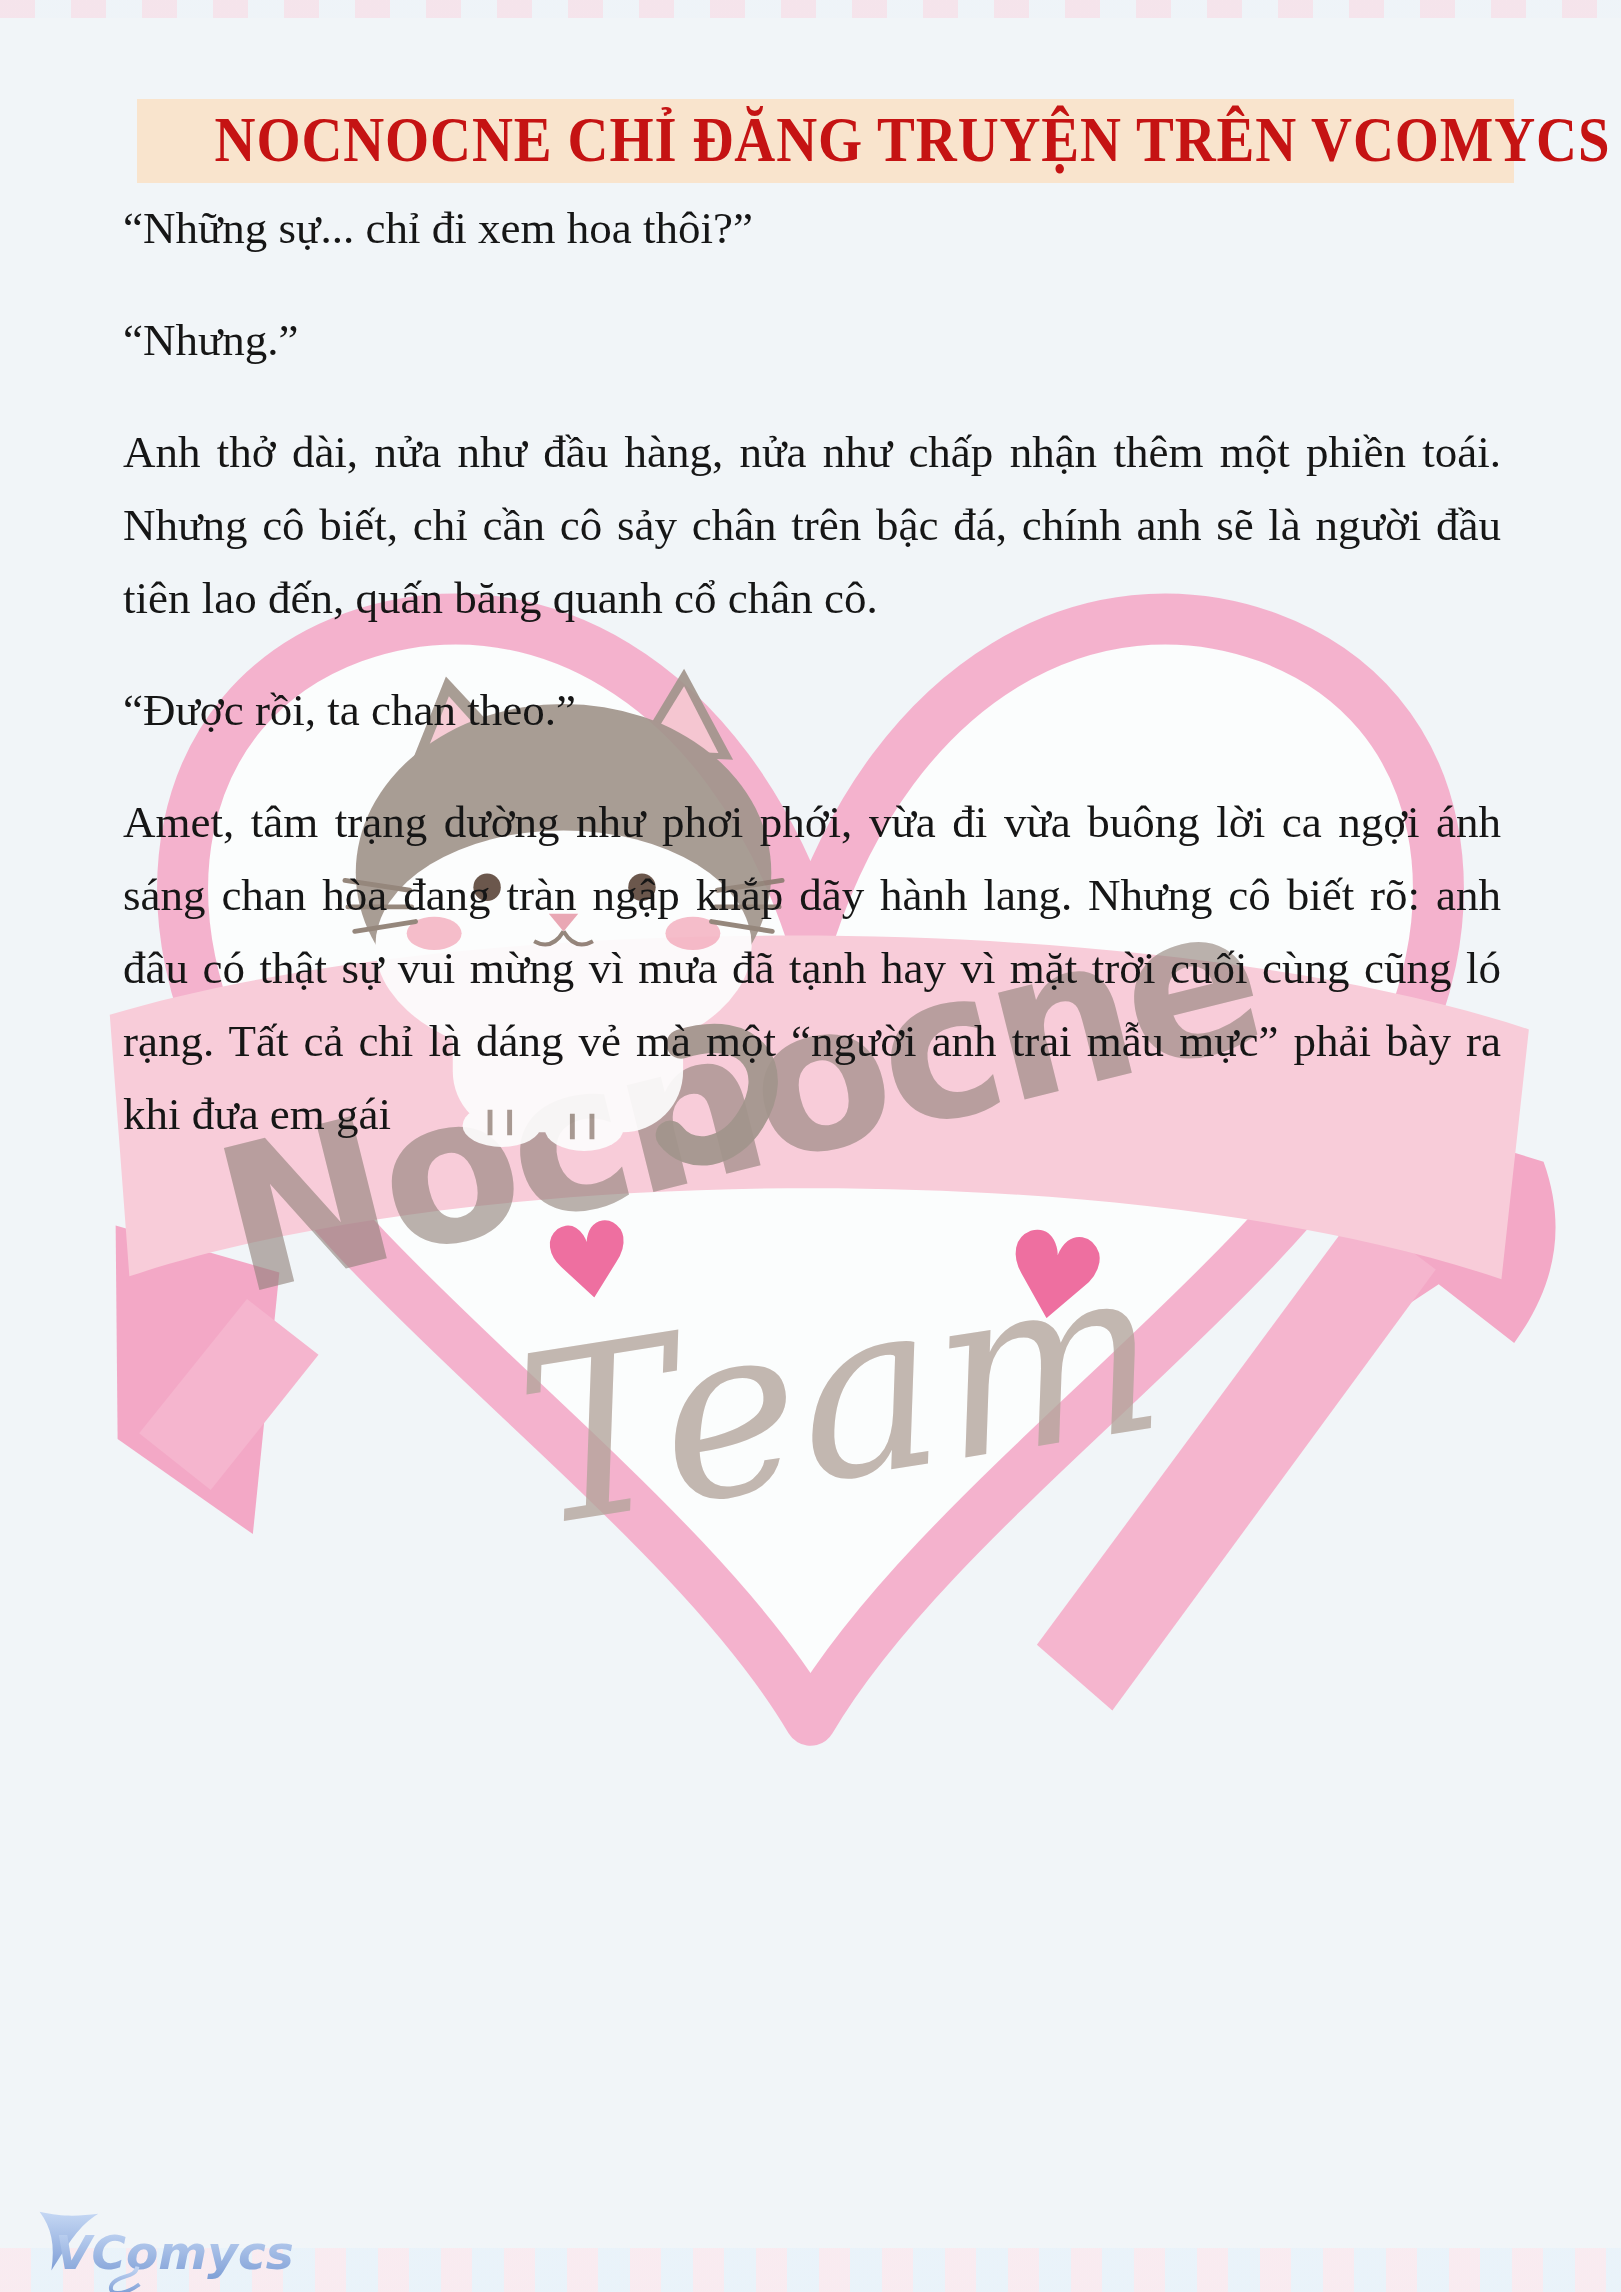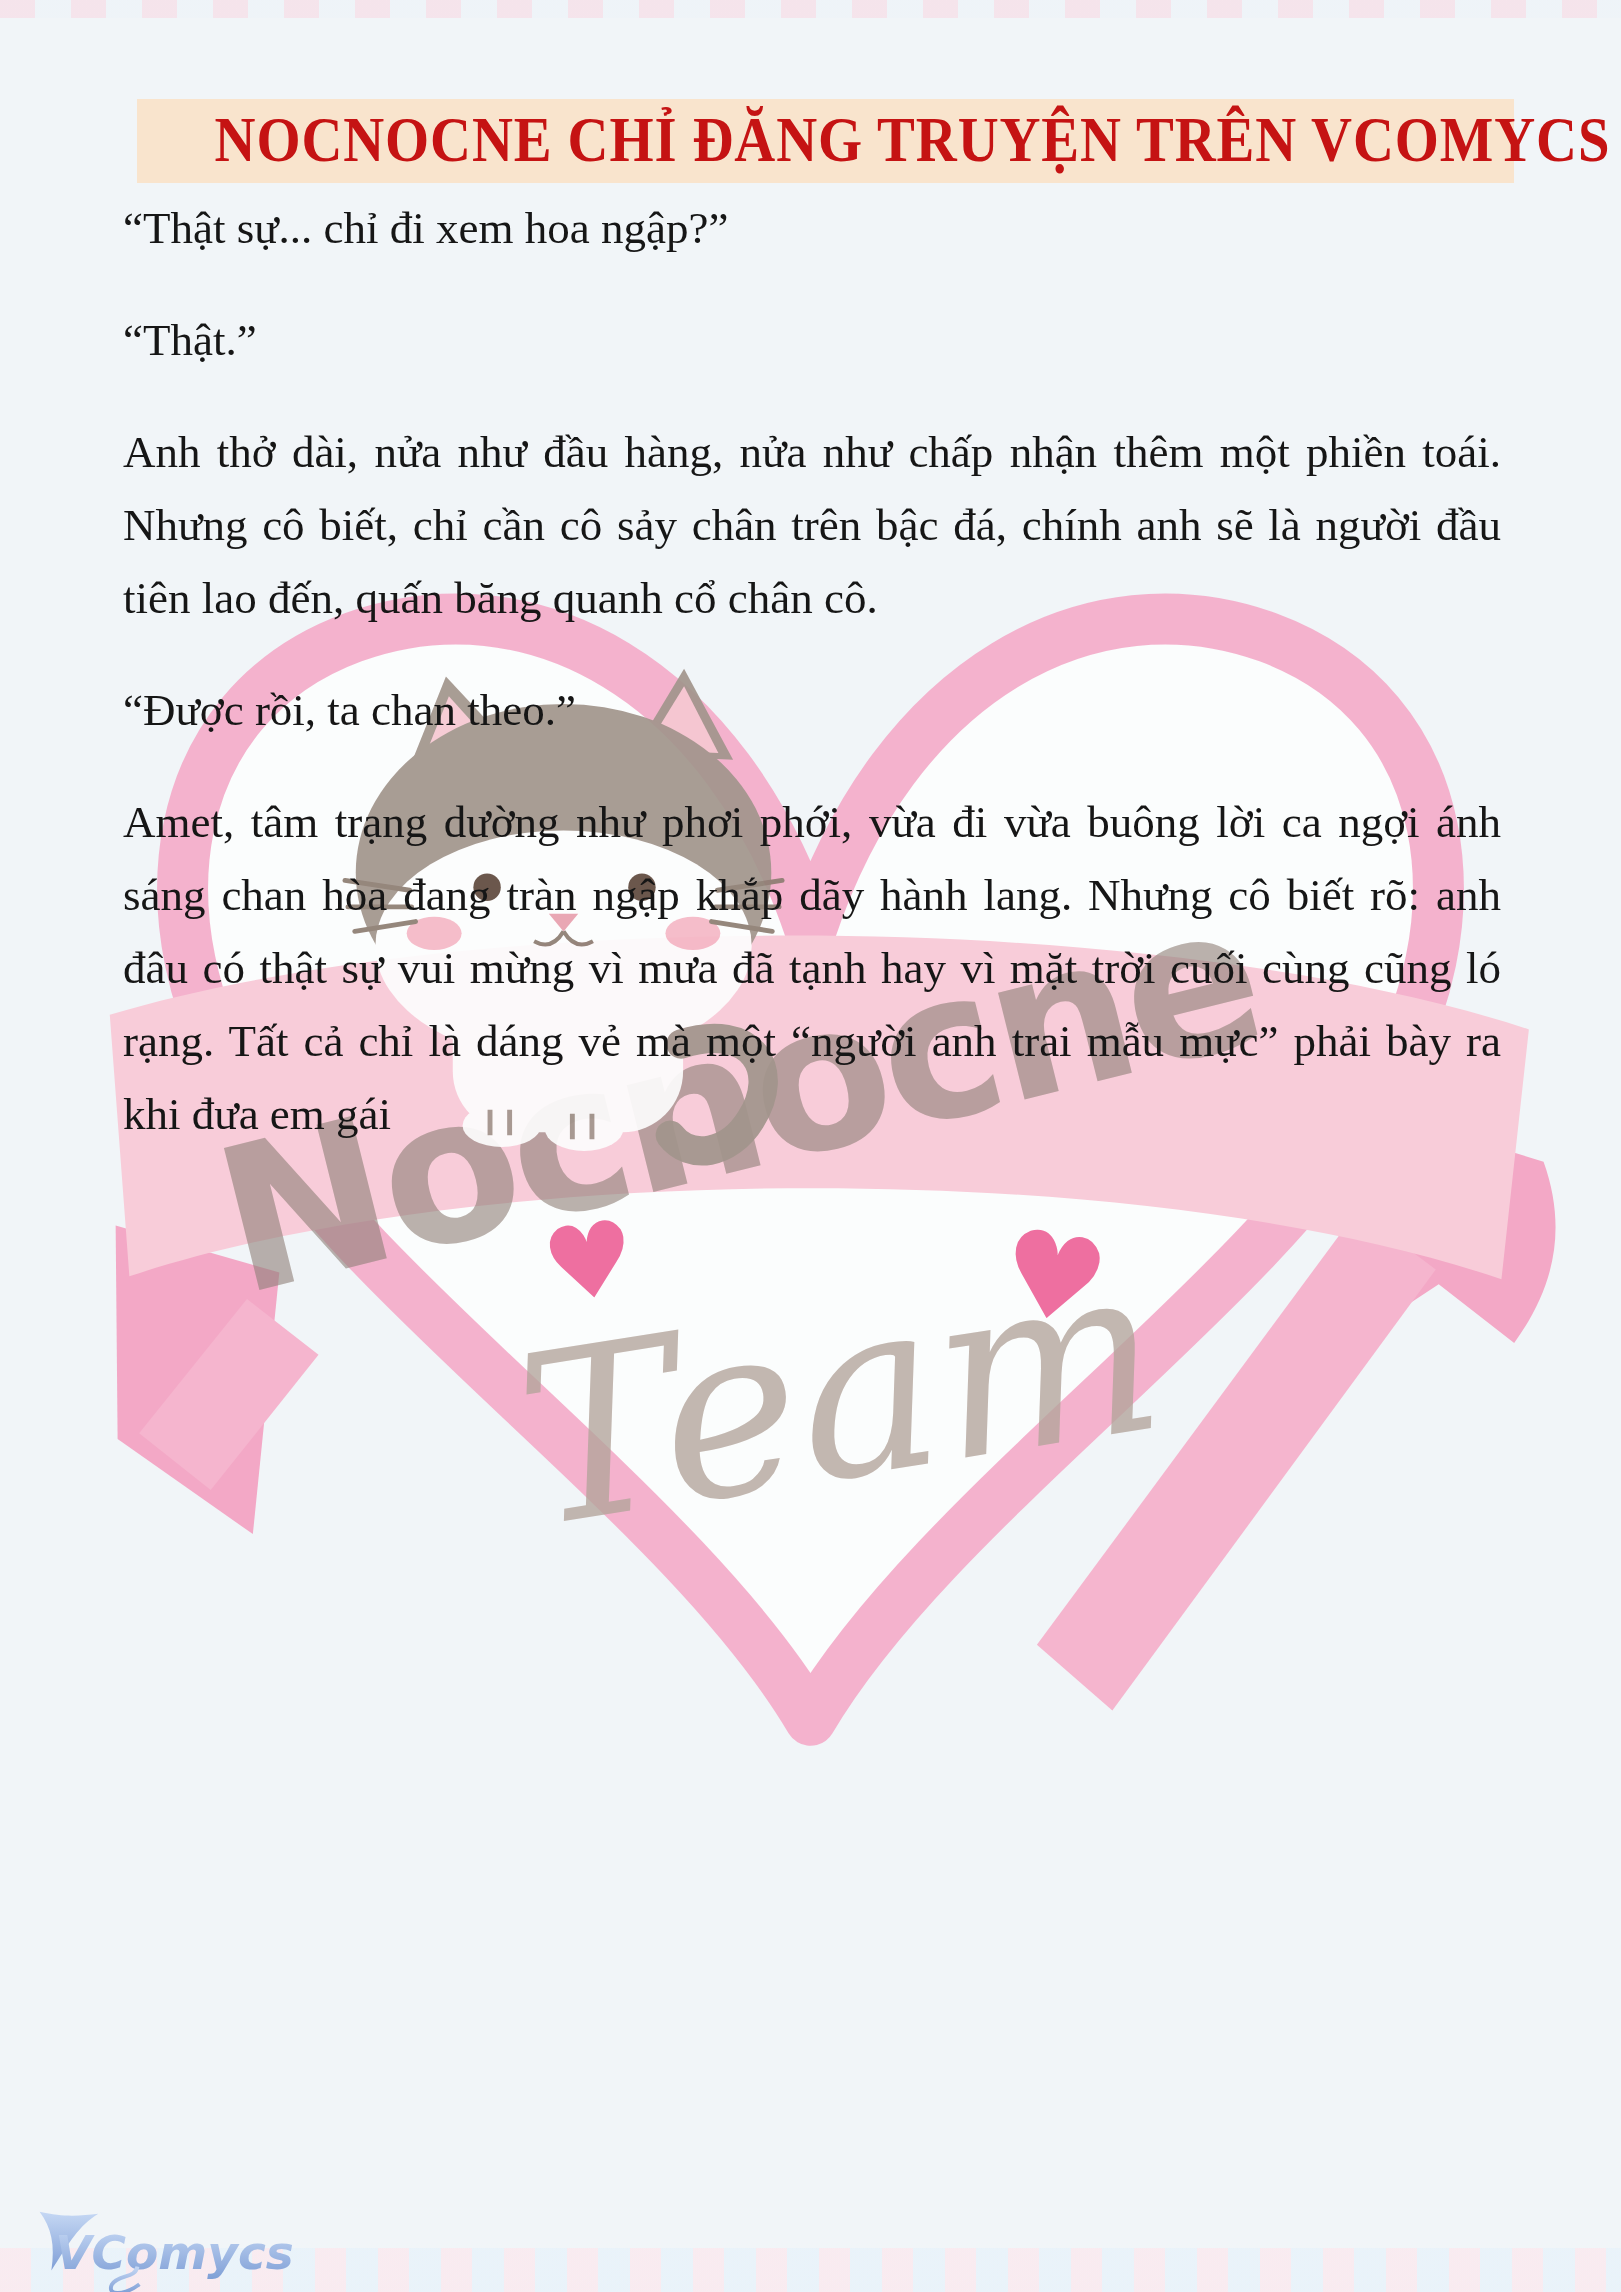--- a/index.html
+++ b/index.html
@@ -106,22 +106,22 @@
   <text x="870" y="1505" text-anchor="middle" font-family="DejaVu Serif, serif" font-style="italic" font-size="240" fill="#b3a49b" opacity="0.78" transform="rotate(-9 870 1505)">Team</text>
   <text x="560" y="1330" font-family="DejaVu Sans, sans-serif" font-size="105" fill="#ee6fa0" transform="rotate(-8 560 1330)">♥</text>
   <text x="1015" y="1335" font-family="DejaVu Sans, sans-serif" font-size="120" fill="#ee6fa0" transform="rotate(10 1015 1335)">♥</text>
 </svg>
 
 <div class="title-banner">
   <span class="squeeze">NOCNOCNE CHỈ ĐĂNG TRUYỆN TRÊN VCOMYCS</span>
 </div>
 
 <div class="content">
-  <p>“Thật sự... chỉ đi xem hoa ngập?”</p>
-  <p>“Thật.”</p>
+  <p>“Những sự... chỉ đi xem hoa thôi?”</p>
+  <p>“Nhưng.”</p>
   <p>Anh thở dài, nửa như đầu hàng, nửa như chấp nhận thêm một phiền toái. Nhưng cô biết, chỉ cần cô sảy chân trên bậc đá, chính anh sẽ là người đầu tiên lao đến, quấn băng quanh cổ chân cô.</p>
   <p>“Được rồi, ta chan theo.”</p>
   <p>Amet, tâm trạng dường như phơi phới, vừa đi vừa buông lời ca ngợi ánh sáng chan hòa đang tràn ngập khắp dãy hành lang. Nhưng cô biết rõ: anh đâu có thật sự vui mừng vì mưa đã tạnh hay vì mặt trời cuối cùng cũng ló rạng. Tất cả chỉ là dáng vẻ mà một “người anh trai mẫu mực” phải bày ra khi đưa em gái</p>
 </div>
 
 <div class="logo-wrap">
   <svg width="274" height="108" viewBox="0 0 280 110">
     <defs>
       <linearGradient id="lg" x1="0" y1="0" x2="0" y2="1">
         <stop offset="0" stop-color="#c6d8f4"></stop>

